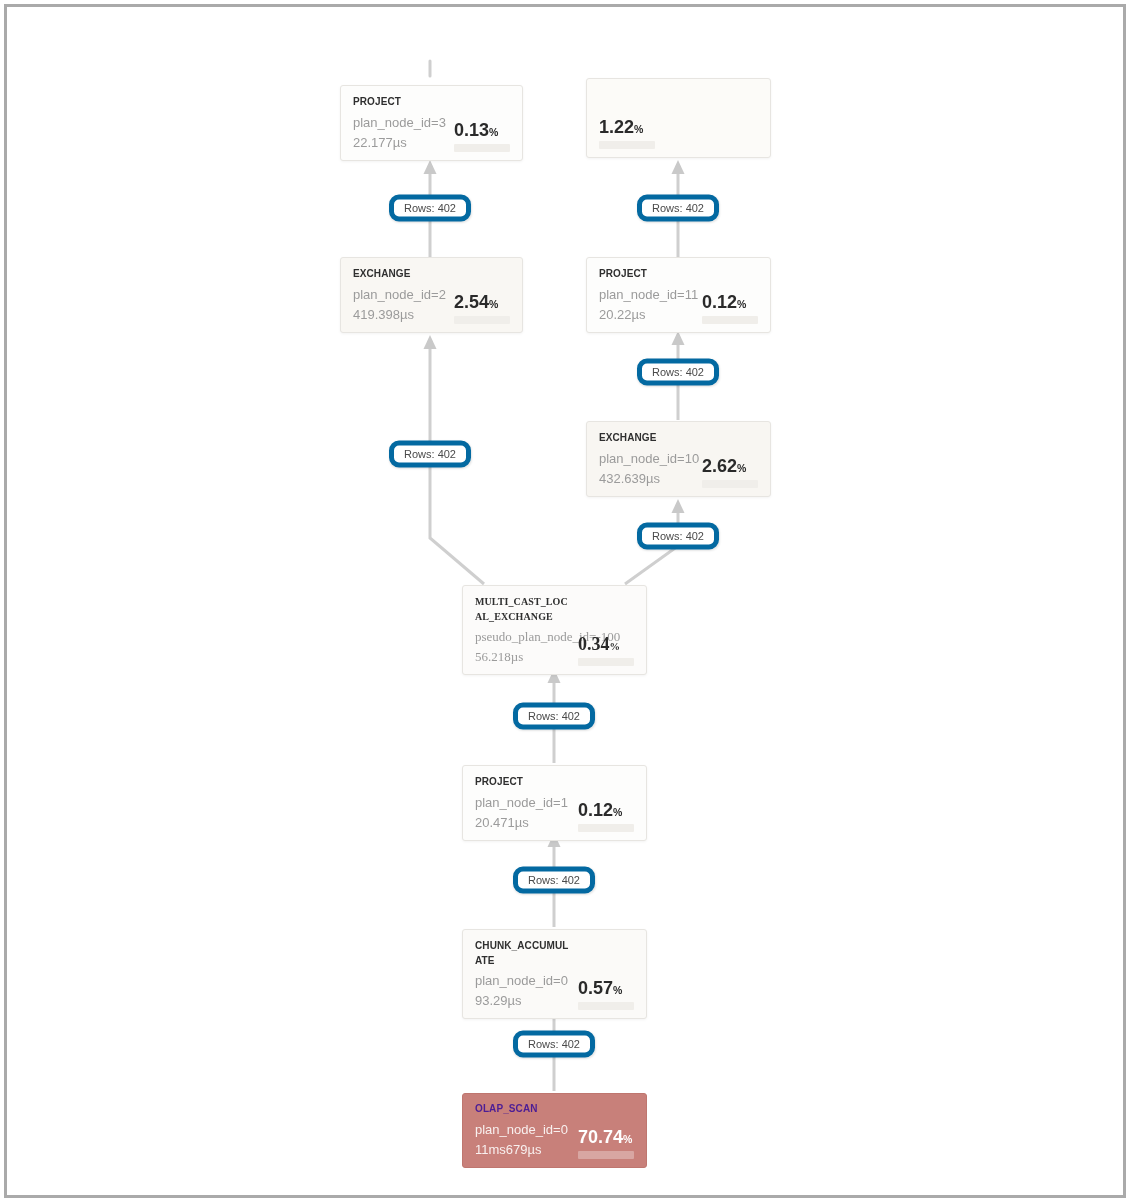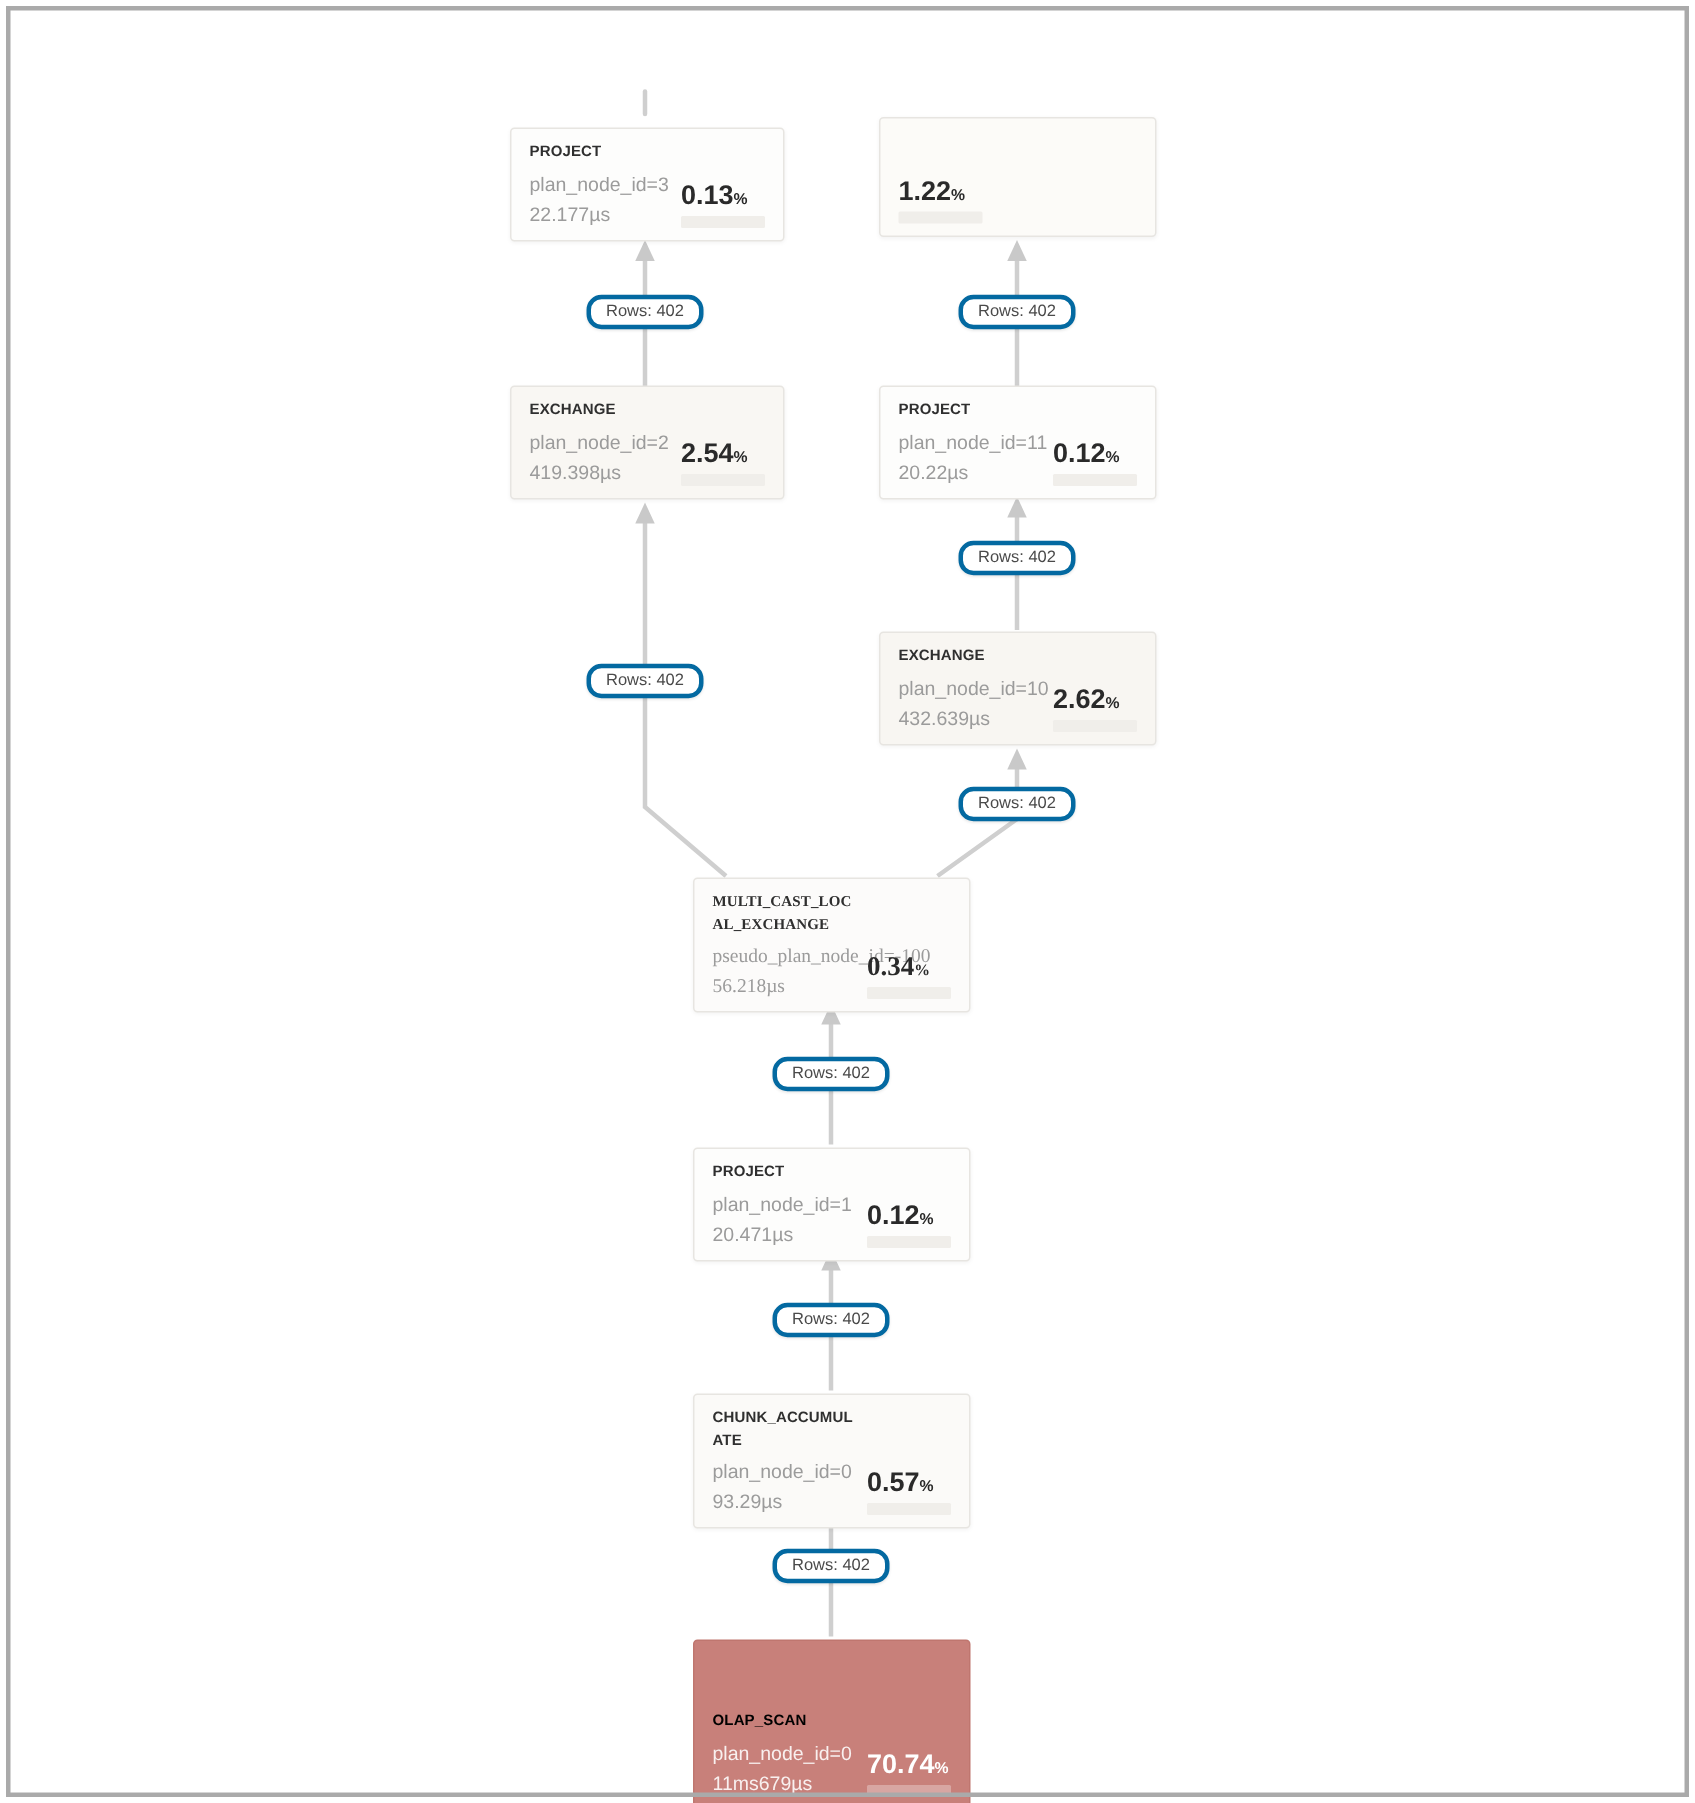--- a/index.html
+++ b/index.html
@@ -72,40 +72,40 @@
     white-space: nowrap;
   }
   .node .pct-unit { font-size: 10.5px; font-weight: 700; }
   .node .bar {
     width: 56px;
     height: 8px;
     margin-top: 3px;
     background: #f0eeea;
     border-radius: 1px;
   }
-  .node.hot .title { color: #000000; margin-top: 39px; }
+  .node.hot .title { color: #4c1d95; }
   .node.hot .meta { color: rgba(255,255,255,0.88); }
   .node.hot .pct { color: #ffffff; }
   .node.hot { border-color: #bf766f; box-shadow: none; }
   .node.hot .bar { background: rgba(255,255,255,0.30); }
   
   .n0 { left: 340px; top: 85px;  width: 183px; min-height: 66px; }
   .n1 { left: 586px; top: 78px;  width: 185px; min-height: 80px; }
   .n2 { left: 340px; top: 257px; width: 183px; min-height: 66px; }
   .n3 { left: 586px; top: 257px; width: 185px; min-height: 66px; }
   .n4 { left: 586px; top: 421px; width: 185px; min-height: 66px; }
   .n5 { left: 462px; top: 585px; width: 185px; min-height: 80px; }
   .n6 { left: 462px; top: 765px; width: 185px; min-height: 66px; }
   .n7 { left: 462px; top: 929px; width: 185px; min-height: 66px; }
   .n8 { left: 462px; top: 1093px; width: 185px; min-height: 61px; padding-top: 8px; }
   .badge {
     position: absolute;
     transform: translate(-50%, -50%);
     background: #ffffff;
-    border: 3px solid #0369a1;
+    border: 5px solid #0369a1;
     border-radius: 10px;
     padding: 2px 10px 3px 10px;
     font-size: 11px;
     color: #4a4a4a;
     white-space: nowrap;
     box-shadow: 0 1px 2px rgba(0,0,0,0.10);
   }
   .b0 { left: 430px; top: 208px; }
   .b1 { left: 678px; top: 208px; }
   .b2 { left: 678px; top: 372px; }

